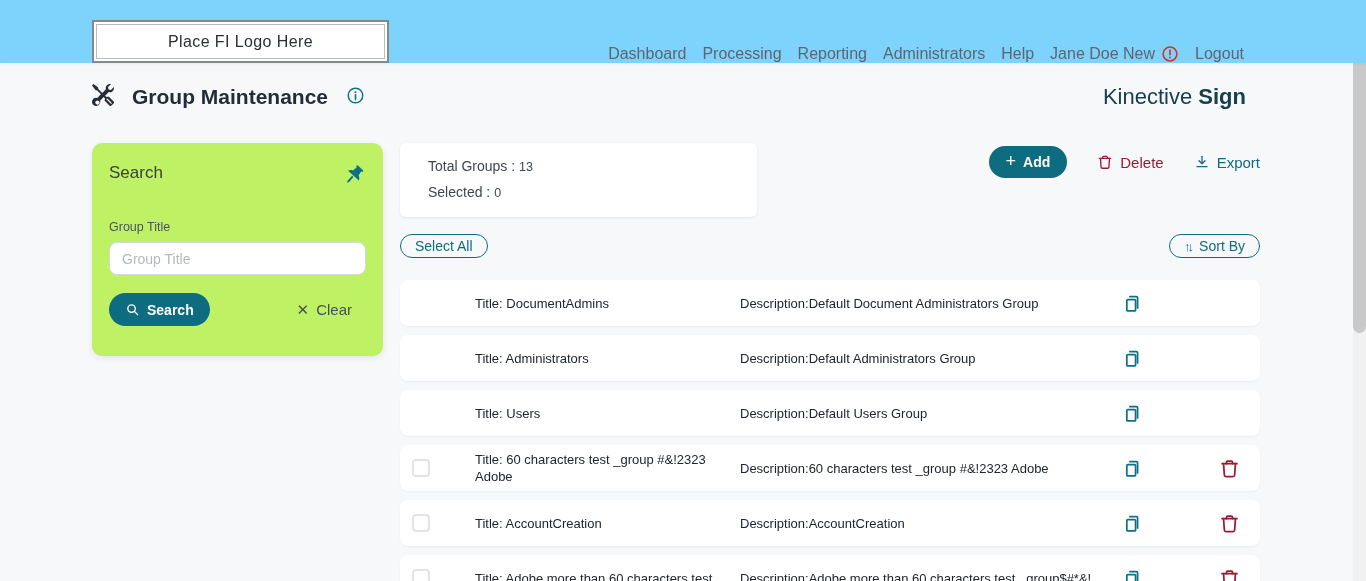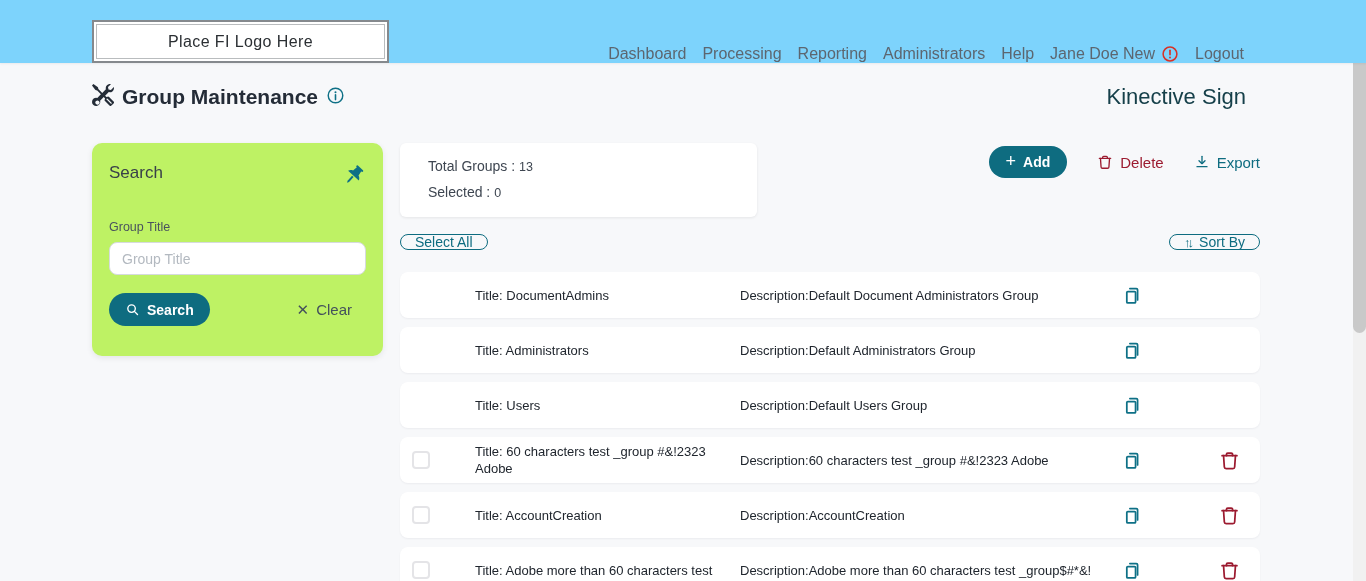--- a/index.html
+++ b/index.html
@@ -14,24 +14,24 @@
               display:flex; align-items:center; justify-content:center; background:#fff; }
   .logo-box span { font-size:16px; color:#2b2f33; letter-spacing:.4px; }
   .nav { margin-left:auto; display:flex; align-items:center; gap:16px; padding-right:122px; }
   .nav-item { font-size:16px; color:#5c6670; cursor:pointer; white-space:nowrap;
               display:flex; align-items:center; gap:6px; }
   .alert-ico svg { display:block; }
 
   
   .main { padding:0 106px 0 92px; }
   .title-row { margin-top:21px; display:flex; align-items:center; }
-  .title-left { display:flex; align-items:center; gap:8px; }
+  .title-left { display:flex; align-items:center; gap:18px; }
   .page-title { font-size:21px; font-weight:700; color:#242c37; }
   .brand { margin-left:auto; font-size:22px; color:#16404a; padding-right:14px; }
-  .brand b { font-weight:400; }
+  .brand b { font-weight:700; }
 
   .columns { display:flex; margin-top:33px; align-items:flex-start; }
 
   
   .search-card { width:291px; background:#bef264; border-radius:10px; padding:20px 17px 30px 17px;
                  box-shadow:0 2px 6px rgba(0,0,0,.08); margin-right:17px; flex:none; }
   .search-head { display:flex; align-items:flex-start; }
   .search-title { font-size:17px; color:#394049; }
   .pin-btn { margin-left:auto; background:none; border:none; cursor:pointer; padding:0; }
   .field-label { margin-top:30px; font-size:12.5px; color:#4a535e; }
@@ -55,21 +55,21 @@
   .summary-line .val { font-size:12.5px; }
   .actions { margin-left:auto; display:flex; align-items:center; gap:30px; margin-top:3px; }
   .add-btn { height:32px; border-radius:16px; padding:0 17px; }
   .plus-glyph { font-size:18px; font-weight:400; line-height:1; margin-top:-2px; }
   .ghost-btn { background:none; border:none; cursor:pointer; display:flex; align-items:center; gap:7px;
                font-size:15px; font-family:inherit; }
   .ghost-btn.delete { color:#9c1b30; }
   .ghost-btn.export { color:#0e6c80; }
 
   .filter-row { display:flex; align-items:center; margin-top:17px; }
-  .pill-outline { height:16px; border:1px solid #0e6c80; border-radius:14px; background:transparent;
+  .pill-outline { height:24px; border:1px solid #0e6c80; border-radius:14px; background:transparent;
                   color:#0e6c80; font-size:14px; padding:0 14px; display:inline-flex; align-items:center;
                   gap:5px; cursor:pointer; font-family:inherit; }
   .sort-pill { margin-left:auto; }
   .updown { letter-spacing:-3px; font-size:13px; padding-right:3px; }
 
   
   .group-list { margin-top:22px; }
   .row-card { background:#fff; border-radius:8px; min-height:46px; display:flex; align-items:center;
               box-shadow:0 1px 2px rgba(16,24,40,.05); margin-bottom:9px; padding:6px 0; }
   .row-check { appearance:none; -webkit-appearance:none; width:18px; height:18px; border:2px solid #e4e4e7;

